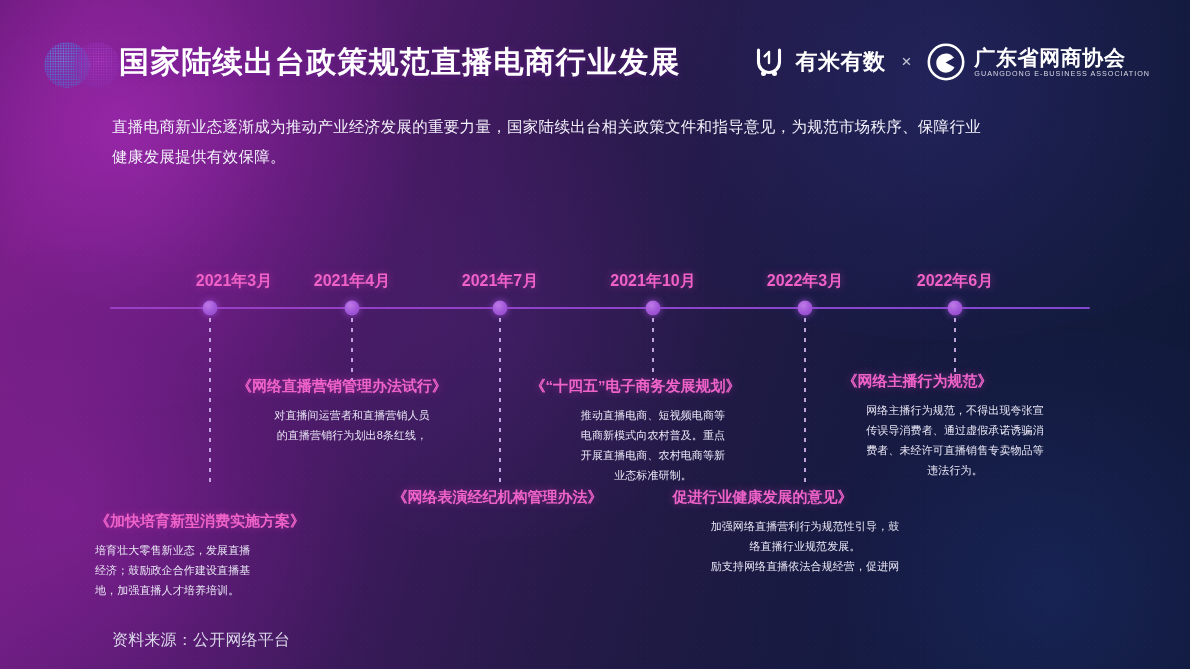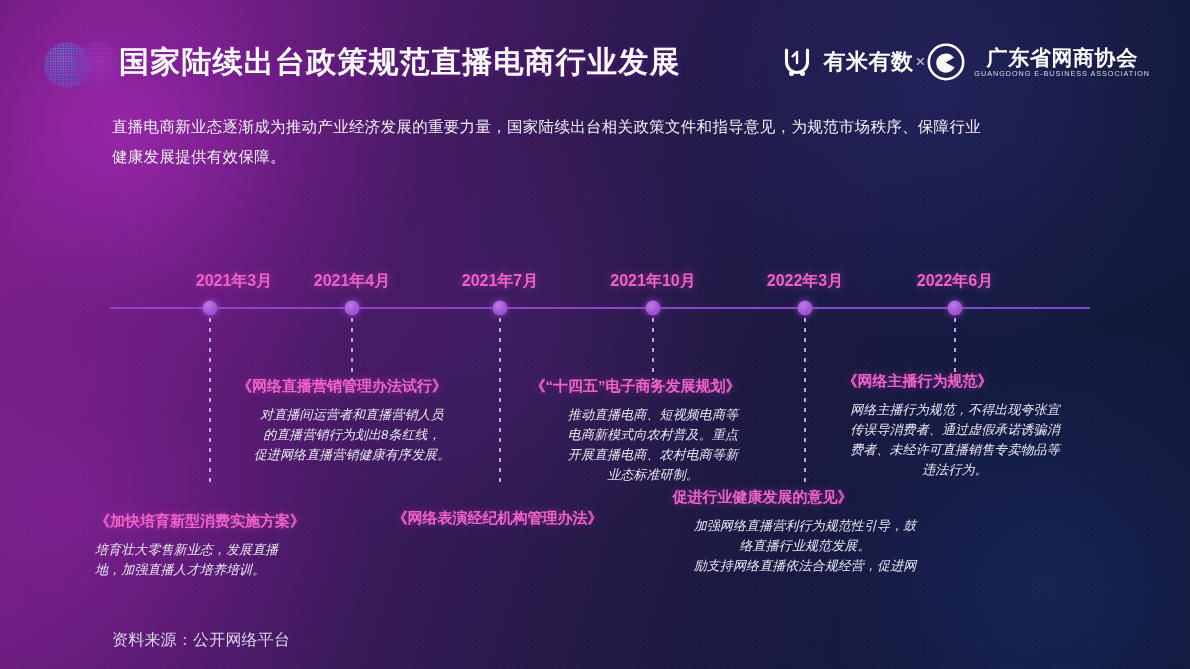--- a/index.html
+++ b/index.html
@@ -68,26 +68,26 @@
     opacity:.93; }
 
   .page-title{
     position:absolute; left:119px; top:42px;
     font-size:30px; font-weight:bold; color:#ffffff; letter-spacing:1.2px;
     text-shadow:0 1px 6px rgba(120,30,160,.6);
     white-space:nowrap;
   }
 
   .partner-logos{ position:absolute; right:40px; top:40px; height:44px;
-    display:flex; align-items:center; }
+    display:flex; align-items:center; gap:14px; }
   .logo-yomi{ display:flex; align-items:center; gap:9px; }
   .logo-yomi .mark{ width:34px; height:34px; position:relative; }
   .logo-yomi .txt{ font-size:22px; font-weight:bold; color:#fff; letter-spacing:.5px; white-space:nowrap; }
   .x-sep{ color:#e6e6ee; font-size:17px; font-weight:300; opacity:.85; padding:0 2px; }
-  .logo-gd{ display:flex; align-items:center; gap:9px;text-align:center; }
+  .logo-gd{ display:flex; align-items:center; gap:9px; }
   .logo-gd .mark{ width:38px; height:38px; position:relative; }
   .logo-gd .names{ display:flex; flex-direction:column; justify-content:center; gap:2px; }
   .logo-gd .cn{ font-size:21px; font-weight:bold; color:#fff; letter-spacing:.6px; white-space:nowrap; line-height:1; }
   .logo-gd .en{ font-size:7.2px; color:#e4e4ee; letter-spacing:1.0px; white-space:nowrap; line-height:1; opacity:.92; }
 
   
   .subtitle{
     position:absolute; left:112px; top:112px; width:980px;
     font-size:15.5px; color:#f2f0fa; line-height:30px; letter-spacing:.3px;
   }
@@ -121,23 +121,22 @@
 
   
   .block{ position:absolute; transform:translateX(-50%); }
   .block .b-title{
     font-size:15px; font-weight:bold; color:#ef63c9; line-height:21px;
     text-align:left; white-space:nowrap;
     text-shadow:0 0 9px rgba(235,70,195,.42);
   }
   .block .b-title.wrap{ white-space:normal; }
   .block .b-body{
-    margin-top:9px; font-size:13px; color:#e9e6f5; line-height:20px;
+    margin-top:9px; font-size:11px; color:#e9e6f5; line-height:20px;
     letter-spacing:.1px;
-    font-style:italic;
   }
   .block .b-body .ln{ display:block; }
 
   .b-left   .b-body{ text-align:left; }
   .b-center .b-body{ text-align:center; }
 
   
   .source-note{
     position:absolute; left:112px; top:630px;
     font-size:16px; color:#d9d6e8; letter-spacing:.2px;
@@ -206,38 +205,38 @@
   <div class="timeline-axis"></div>
 
   <div id="timeline-layer">
       <div class="date-label" style="left: 210px; margin-left: 24px;">2021年3月</div>
       <div class="node" style="left: 210px;"></div>
       <div class="connector" style="left: 210px; top: 318px; height: 170px;"></div>
       <div class="block b-left" style="left: 210px; top: 510px; width: 230px;">
         <div class="b-title">《加快培育新型消费实施方案》</div>
         <div class="b-body">
           <span class="ln">培育壮大零售新业态，发展直播</span>
+          <span class="ln">经济；鼓励政企合作建设直播基</span>
           <span class="ln">地，加强直播人才培养培训。</span>
         </div>
       </div>
       <div class="date-label" style="left: 352px;">2021年4月</div>
       <div class="node" style="left: 352px;"></div>
       <div class="connector" style="left: 352px; top: 318px; height: 62px;"></div>
       <div class="block b-center" style="left: 352px; top: 375px; width: 230px;">
         <div class="b-title">《网络直播营销管理办法试行》</div>
         <div class="b-body">
           <span class="ln">对直播间运营者和直播营销人员</span>
           <span class="ln">的直播营销行为划出8条红线，</span>
-          <span class="ln">促进网络直播营销健康有序发展。</span>
         </div>
       </div>
       <div class="date-label" style="left: 500px;">2021年7月</div>
       <div class="node" style="left: 500px;"></div>
       <div class="connector" style="left: 500px; top: 318px; height: 170px;"></div>
-      <div class="block b-center" style="left: 500px; top: 507px; width: 215px;">
+      <div class="block b-center" style="left: 500px; top: 486px; width: 215px;">
         <div class="b-title">《网络表演经纪机构管理办法》</div>
       </div>
       <div class="date-label" style="left: 653px;">2021年10月</div>
       <div class="node" style="left: 653px;"></div>
       <div class="connector" style="left: 653px; top: 318px; height: 62px;"></div>
       <div class="block b-center" style="left: 653px; top: 375px; width: 245px;">
         <div class="b-title">《“十四五”电子商务发展规划》</div>
         <div class="b-body">
           <span class="ln">推动直播电商、短视频电商等</span>
           <span class="ln">电商新模式向农村普及。重点</span>

